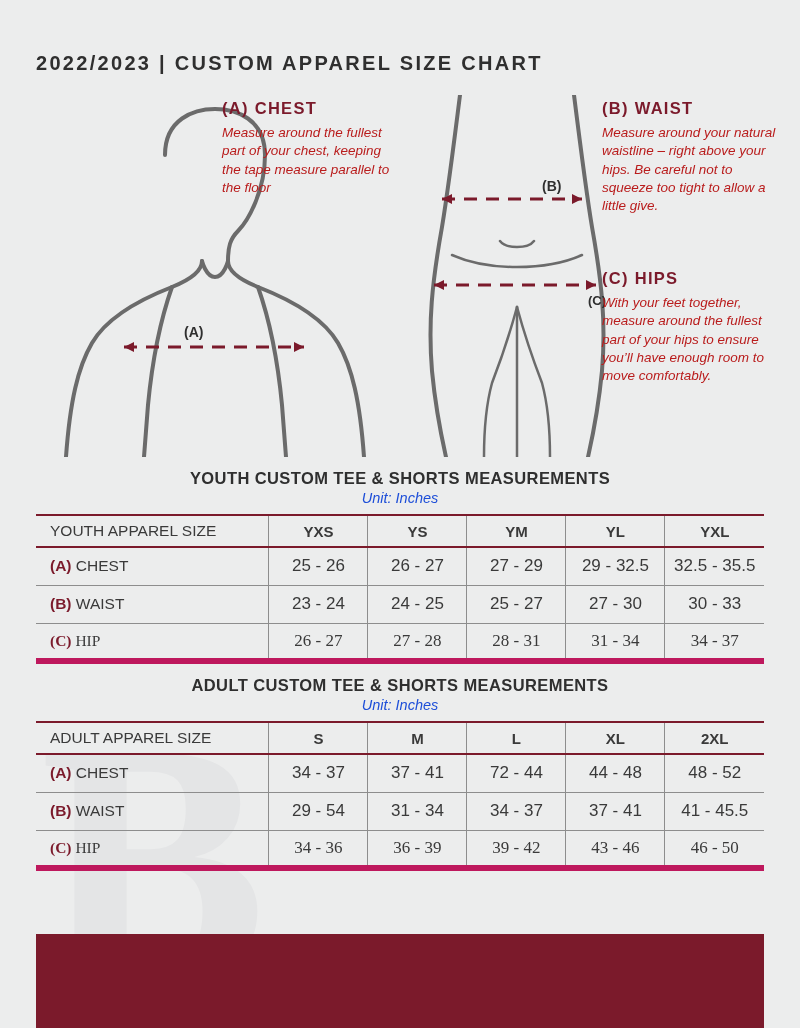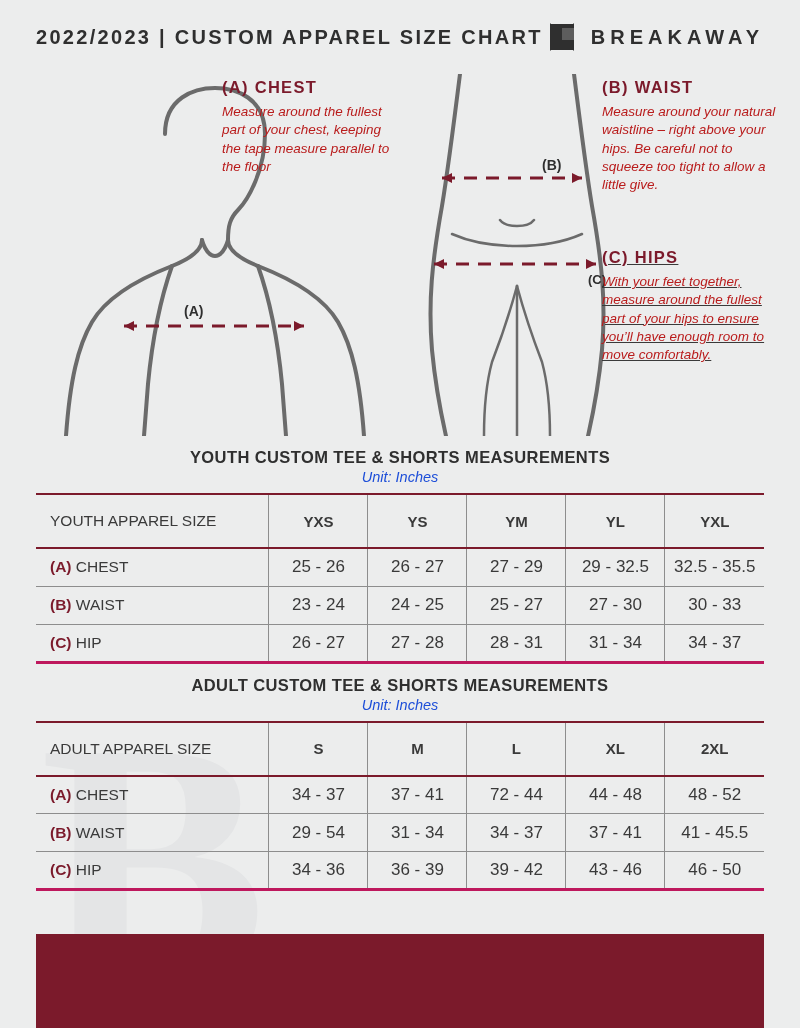--- a/index.html
+++ b/index.html
@@ -30,20 +30,21 @@
 
   .page { position: relative; z-index: 1; padding: 0 36px; }
 
   
   .header {
     display: flex;
     align-items: center;
     justify-content: space-between;
     padding-top: 20px;
     padding-bottom: 8px;
+    margin-top: 32px;
   }
   .header-title {
     font-size: 20px;
     font-weight: bold;
     letter-spacing: 2.3px;
     color: #2f2f2f;
     white-space: nowrap;
   }
   .brand {
     display: flex;
@@ -80,21 +81,21 @@
     margin-bottom: 6px;
   }
   .callout-body {
     font-size: 13.5px;
     font-style: italic;
     line-height: 1.36;
     color: #b91c1c;
   }
   .callout-chest { left: 186px; top: 4px; }
   .callout-waist { left: 566px; top: 4px; }
-  .callout-hips  { left: 566px; top: 174px; text-decoration: underline; }
+  .callout-hips  { left: 566px; top: 174px; }
 
   
   .table-block { margin-top: 12px; }
   .table-heading {
     text-align: center;
     font-size: 16.5px;
     font-weight: bold;
     letter-spacing: 0.4px;
     color: #2f2f2f;
   }
@@ -117,25 +118,25 @@
     height: 38px;
     text-align: center;
     font-size: 17px;
     color: #3a3a3a;
     font-weight: normal;
     padding: 0 4px;
   }
   tr.head-row th, tr.head-row td {
     border-top: 2px solid #7b1a2b;
     border-bottom: 2px solid #7b1a2b;
-    height: 54px;
+    height: 32px;
     font-weight: bold;
     font-size: 15px;
   }
-  tr.last-row td { border-bottom: 3px solid #be185d; }
+  tr.last-row td { border-bottom: 6px solid #be185d; font-family: Liberation Serif, serif; }
   th.row-label, td.row-label {
     text-align: left;
     padding-left: 14px;
     font-size: 15.5px;
     border-left: none;
   }
   tr.head-row th.row-label { font-weight: normal; font-size: 15.5px; }
   td.val:last-child, th:last-child { border-right: none; }
   .tag { color: #7b1a2b; font-weight: bold; }
 
@@ -152,30 +153,20 @@
 </style>
 </head>
 <body>
 
 <div class="watermark">B</div>
 
 <div class="page">
 
   <div class="header">
     <div class="header-title">2022/2023  |  CUSTOM APPAREL SIZE CHART</div>
-    <div class="brand">
-      <svg class="brand-mark" viewBox="0 0 30 34">
-        <path d="M3 2 L27 2 L27 8 L15 8 L15 32 L3 32 Z" fill="#2f2f2f"></path>
-        <path d="M15 8 L27 8 L27 20 L15 20 Z" fill="#5d5d5d"></path>
-        <path d="M15 20 L27 20 L27 32 L15 32 Z" fill="#2f2f2f"></path>
-        <path d="M0 0 L30 0 L26 4 L4 4 Z" fill="#eceded"></path>
-        <path d="M0 34 L30 34 L26 30 L4 30 Z" fill="#eceded"></path>
-      </svg>
-      <div class="brand-name">BREAKAWAY</div>
-    </div>
   </div>
 
   <div class="diagram-area">
 
     <svg class="fig fig-torso" width="360" height="362" viewBox="0 0 360 362">
       <g fill="none" stroke="#6b6b6b" stroke-width="4" stroke-linecap="round" stroke-linejoin="round">
         <path d="M133 60 C133 24 162 14 183 14 C204 14 233 24 233 60
                  C233 96 216 126 206 136 C198 144 196 152 196 166
                  C196 176 206 184 226 192
                  C262 206 292 224 306 248

